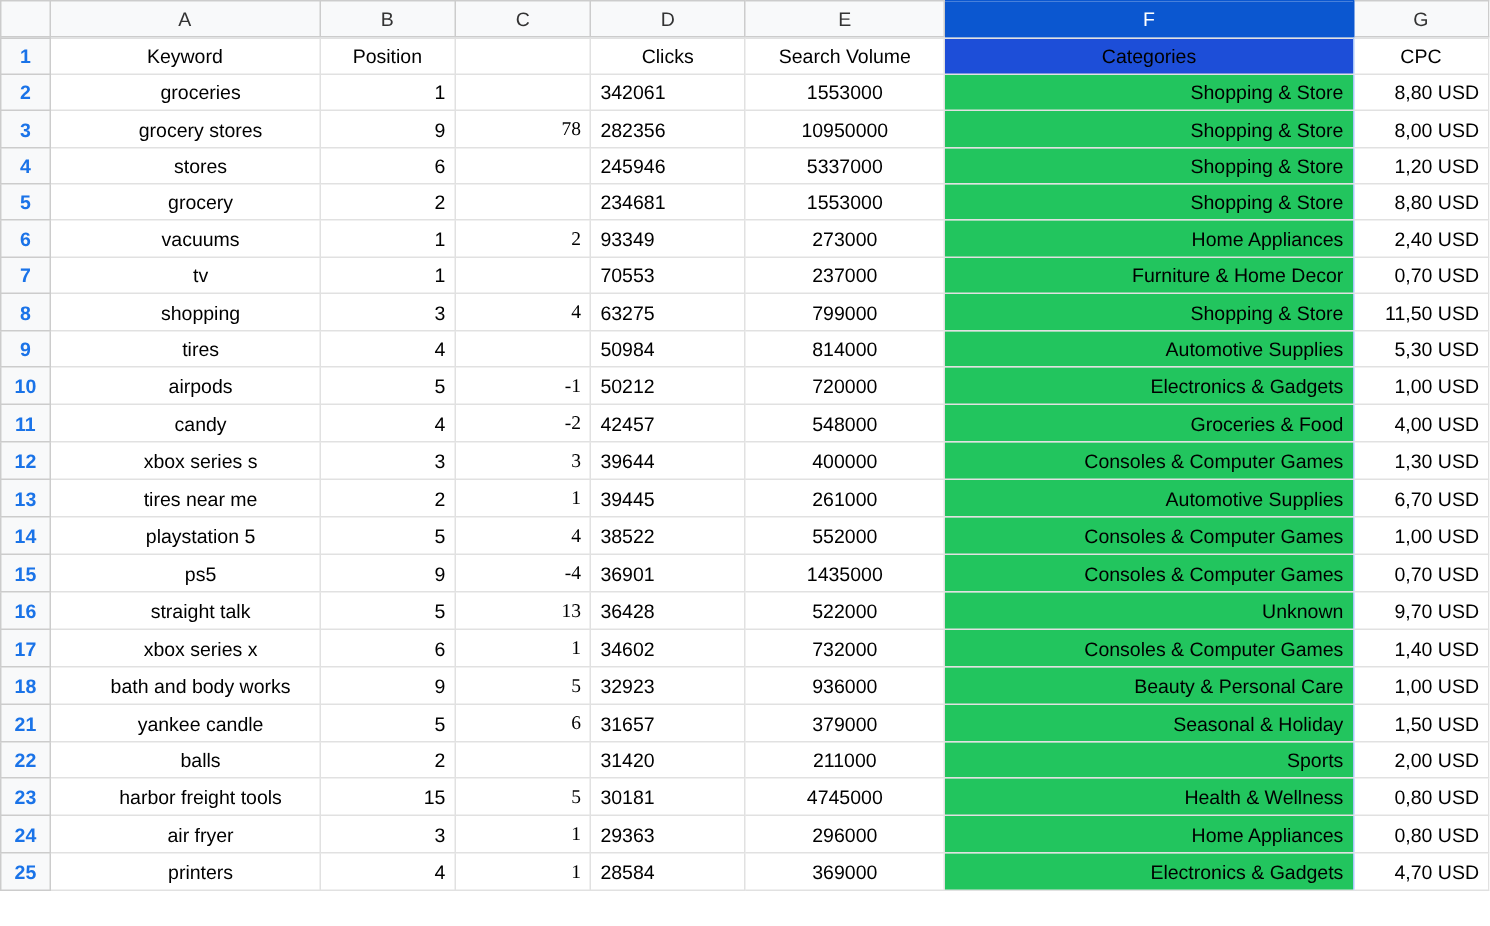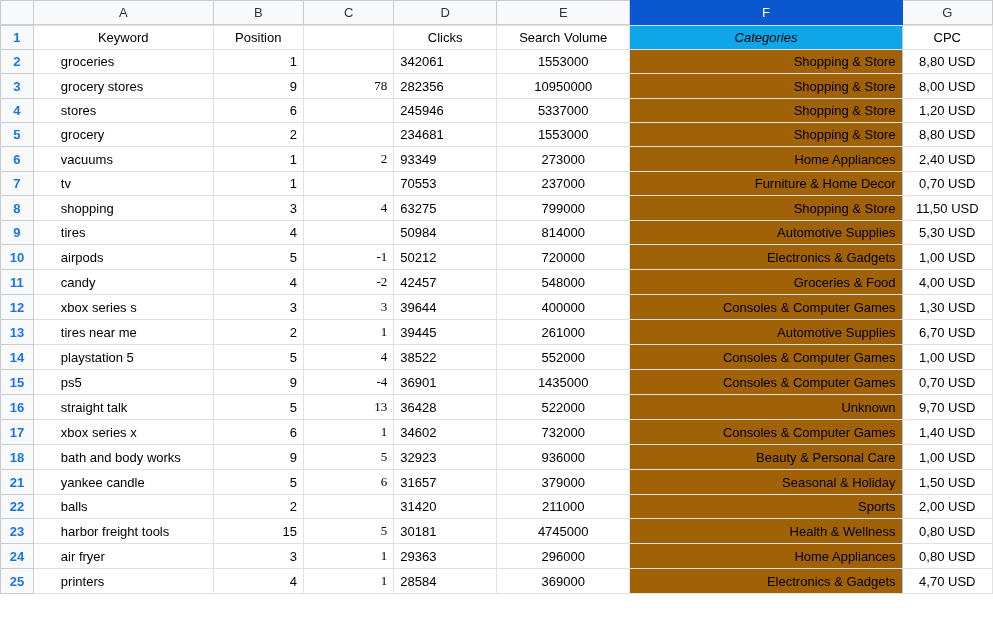--- a/index.html
+++ b/index.html
@@ -39,33 +39,33 @@
   border: 1px solid #ccc;
 }
 .col-A { width: 175px; }
 .col-B { width: 88px; }
 .col-C { width: 88px; }
 .col-D { width: 100px; }
 .col-E { width: 130px; }
 .col-F { width: 265px; }
 .col-G { width: 88px; }
 .header-row .cell { text-align: center; }
-.data .col-A { text-align: left; padding-left: 27px; }
+.data .col-A { text-align: center; padding-left: 27px; }
 .data .col-B { text-align: right; }
 .data .col-C { text-align: right; font-family: Liberation Serif, serif; }
 .data .col-D { text-align: left; }
 .data .col-E { text-align: center; }
 .data .col-F { text-align: right; }
-.data .col-G { text-align: center; margin-top: 48px; }
+.data .col-G { text-align: right; margin-top: 48px; }
 .sel-col {
-  background: #a16207;
+  background: #22c55e;
   border-left: 1px solid #a8c7fa;
   border-right: 1px solid #a8c7fa;
 }
-.header-row .sel-col { background: #0ea5e9; font-style: italic; }
+.header-row .sel-col { background: #1d4ed8; }
 </style>
 </head>
 <body>
 
 <div class="sheet">
   <div class="row">
     <div class="cell corner"></div>
     <div class="cell col-header col-A">A</div>
     <div class="cell col-header col-B">B</div>
     <div class="cell col-header col-C">C</div>

